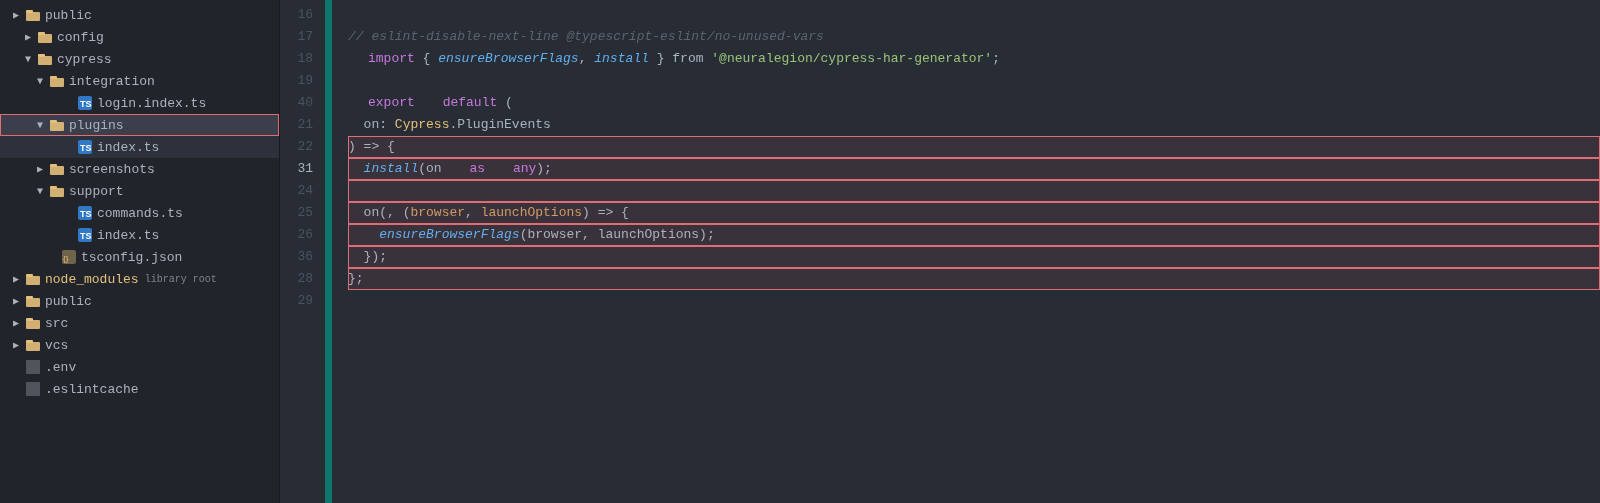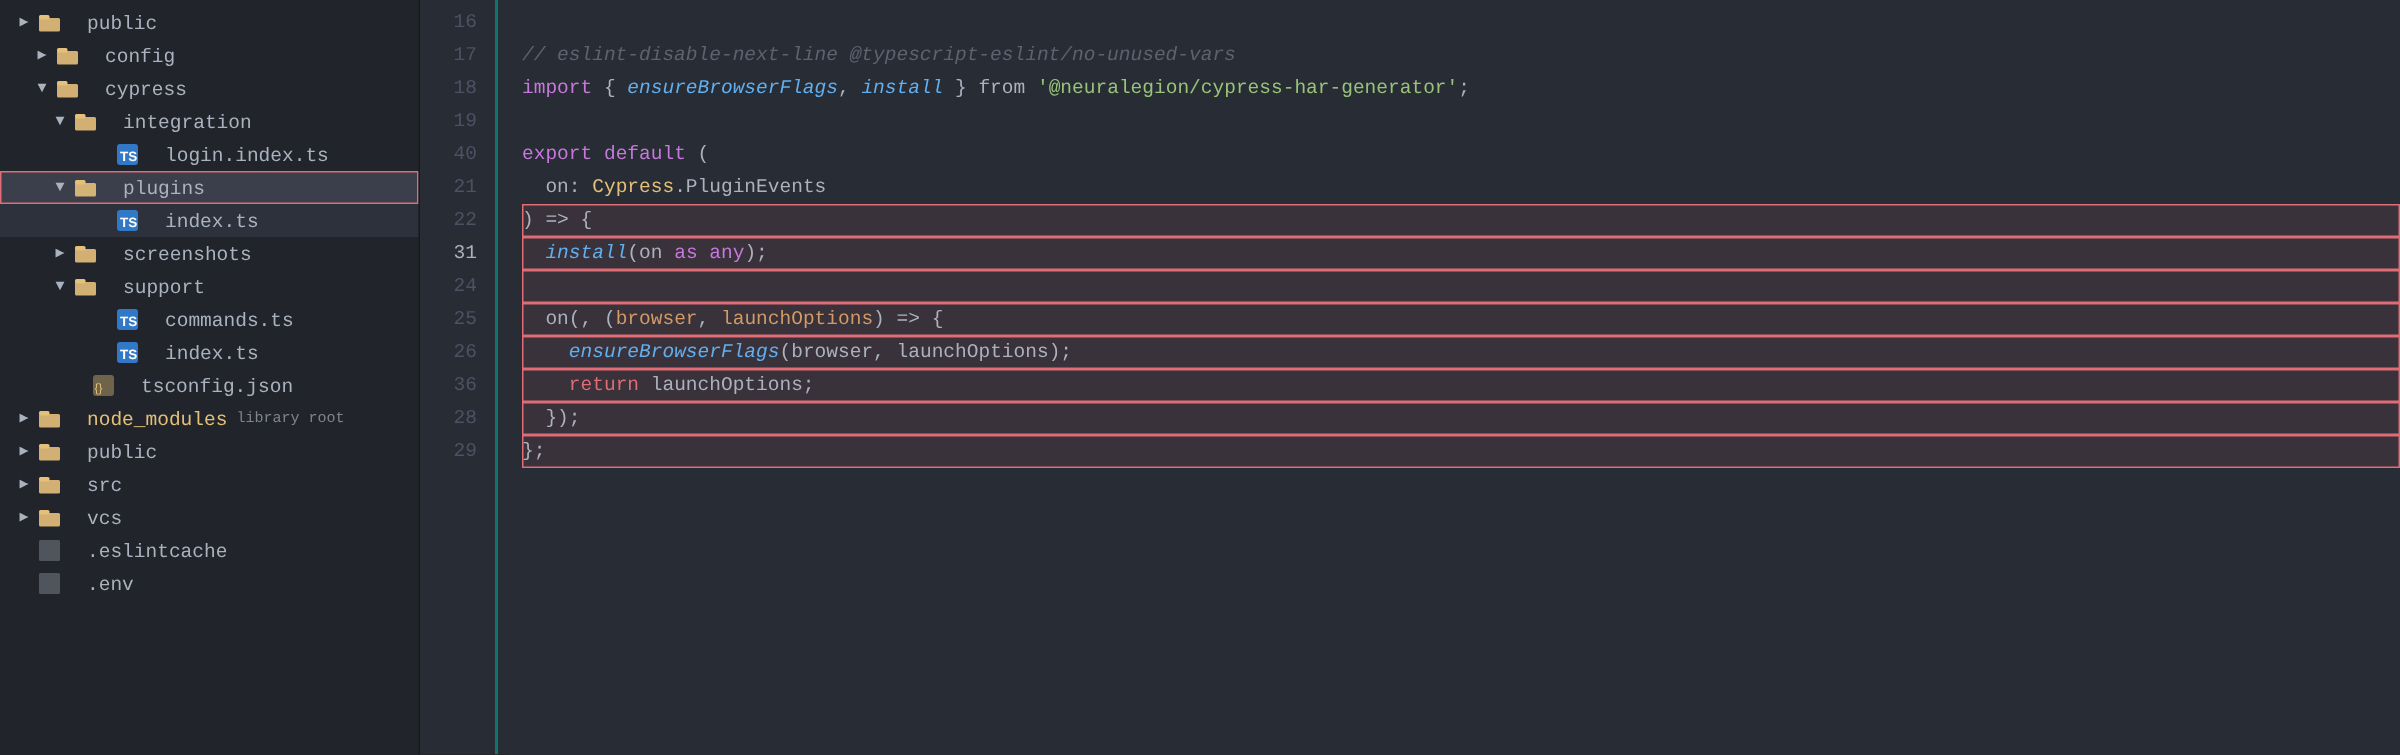--- a/index.html
+++ b/index.html
@@ -51,21 +51,21 @@
       color: #abb2bf;
       font-size: 10px;
       flex-shrink: 0;
     }
 
     .file-icon {
       width: 18px;
       display: inline-flex;
       align-items: center;
       justify-content: center;
-      margin-right: 16px;
+      margin-right: 3px;
       flex-shrink: 0;
       font-size: 11px;
     }
 
     .item-label {
       color: #abb2bf;
       font-size: 13px;
     }
     .item-label.yellow { color: #e5c07b; }
 
@@ -92,21 +92,21 @@
       width: 52px;
       min-width: 52px;
       background: #282c34;
       color: #4b5263;
       text-align: right;
       padding-right: 12px;
       padding-top: 4px;
       font-size: 13px;
       line-height: 22px;
       user-select: none;
-      border-right: 2px solid #0f766e;
+      border-right: 7px solid #0f766e;
     }
 
     .line-numbers .ln {
       display: block;
       height: 22px;
       line-height: 22px;
     }
     .line-numbers .ln.active {
       color: #abb2bf;
     }
@@ -130,21 +130,21 @@
     }
 
     .code-line.highlighted-line {
       background: rgba(224, 108, 117, 0.1);
       outline: 1px solid #e06c75;
       outline-offset: -1px;
     }
 
     
     .c-comment { color: #5c6370; font-style: italic; }
-    .c-keyword { color: #c678dd; }
+    .c-keyword { color: #c678dd; margin-left: 20px; }
     .c-keyword2 { color: #e06c75; }
     .c-string { color: #98c379; }
     .c-param { color: #d19a66; }
     .c-plain { color: #abb2bf; }
     .c-type { color: #e5c07b; }
     .c-italic-func { color: #61afef; font-style: italic; }
   </style>
 </head>
 <body>
 
@@ -311,30 +311,30 @@
       </span>
       <span class="item-label">vcs</span>
     </div>
     <div class="tree-item" style="--indent: 8px;">
       <span class="chevron"></span>
       <span class="file-icon">
         <svg width="14" height="14" viewBox="0 0 14 14">
           <rect width="14" height="14" rx="1" fill="#7f848e" opacity="0.5"></rect>
         </svg>
       </span>
+      <span class="item-label">.env</span>
+    </div>
+    <div class="tree-item" style="--indent: 8px;">
+      <span class="chevron"></span>
+      <span class="file-icon">
+        <svg width="14" height="14" viewBox="0 0 14 14">
+          <rect width="14" height="14" rx="1" fill="#7f848e" opacity="0.5"></rect>
+        </svg>
+      </span>
       <span class="item-label">.eslintcache</span>
-    </div>
-    <div class="tree-item" style="--indent: 8px;">
-      <span class="chevron"></span>
-      <span class="file-icon">
-        <svg width="14" height="14" viewBox="0 0 14 14">
-          <rect width="14" height="14" rx="1" fill="#7f848e" opacity="0.5"></rect>
-        </svg>
-      </span>
-      <span class="item-label">.env</span>
     </div>
   </div>
 
 <div class="editor">
   <div class="code-area">
     <div class="line-numbers">
 
     <span class="ln">16</span>
         <span class="ln">17</span>
         <span class="ln">18</span>
@@ -356,18 +356,17 @@
         <div class="code-line"><span class="c-comment">// eslint-disable-next-line @typescript-eslint/no-unused-vars</span></div>
         <div class="code-line"><span class="c-keyword">import</span><span class="c-plain"> { </span><span class="c-italic-func">ensureBrowserFlags</span><span class="c-plain">, </span><span class="c-italic-func">install</span><span class="c-plain"> } </span><span class="c-plain">from</span><span class="c-plain"> </span><span class="c-string">'@neuralegion/cypress-har-generator'</span><span class="c-plain">;</span></div>
         <div class="code-line"></div>
         <div class="code-line"><span class="c-keyword">export</span><span class="c-plain"> </span><span class="c-keyword">default</span><span class="c-plain"> (</span></div>
         <div class="code-line"><span class="c-plain">  on</span><span class="c-plain">: </span><span class="c-type">Cypress</span><span class="c-plain">.PluginEvents</span></div>
         <div class="code-line highlighted-line"><span class="c-plain">) =&gt; {</span></div>
         <div class="code-line highlighted-line"><span class="c-plain">  </span><span class="c-italic-func">install</span><span class="c-plain">(</span><span class="c-plain">on</span><span class="c-plain"> </span><span class="c-keyword">as</span><span class="c-plain"> </span><span class="c-keyword">any</span><span class="c-plain">);</span></div>
         <div class="code-line highlighted-line"></div>
         <div class="code-line highlighted-line"><span class="c-plain">  on</span><span class="c-plain">(</span><span class="c-plain">, (</span><span class="c-param">browser</span><span class="c-plain">, </span><span class="c-param">launchOptions</span><span class="c-plain">) =&gt; {</span></div>
         <div class="code-line highlighted-line"><span class="c-plain">    </span><span class="c-italic-func">ensureBrowserFlags</span><span class="c-plain">(</span><span class="c-plain">browser</span><span class="c-plain">, </span><span class="c-plain">launchOptions</span><span class="c-plain">);</span></div>
-        <div class="code-line highlighted-line"><span class="c-plain">    </span><span class="c-keyword2">return</span><span class="c-plain"> launchOptions;</span></div>
         <div class="code-line highlighted-line"><span class="c-plain">  });</span></div>
         <div class="code-line highlighted-line"><span class="c-plain">};</span></div>
       </div>
   </div>
 </div>
 
 </body></html>

